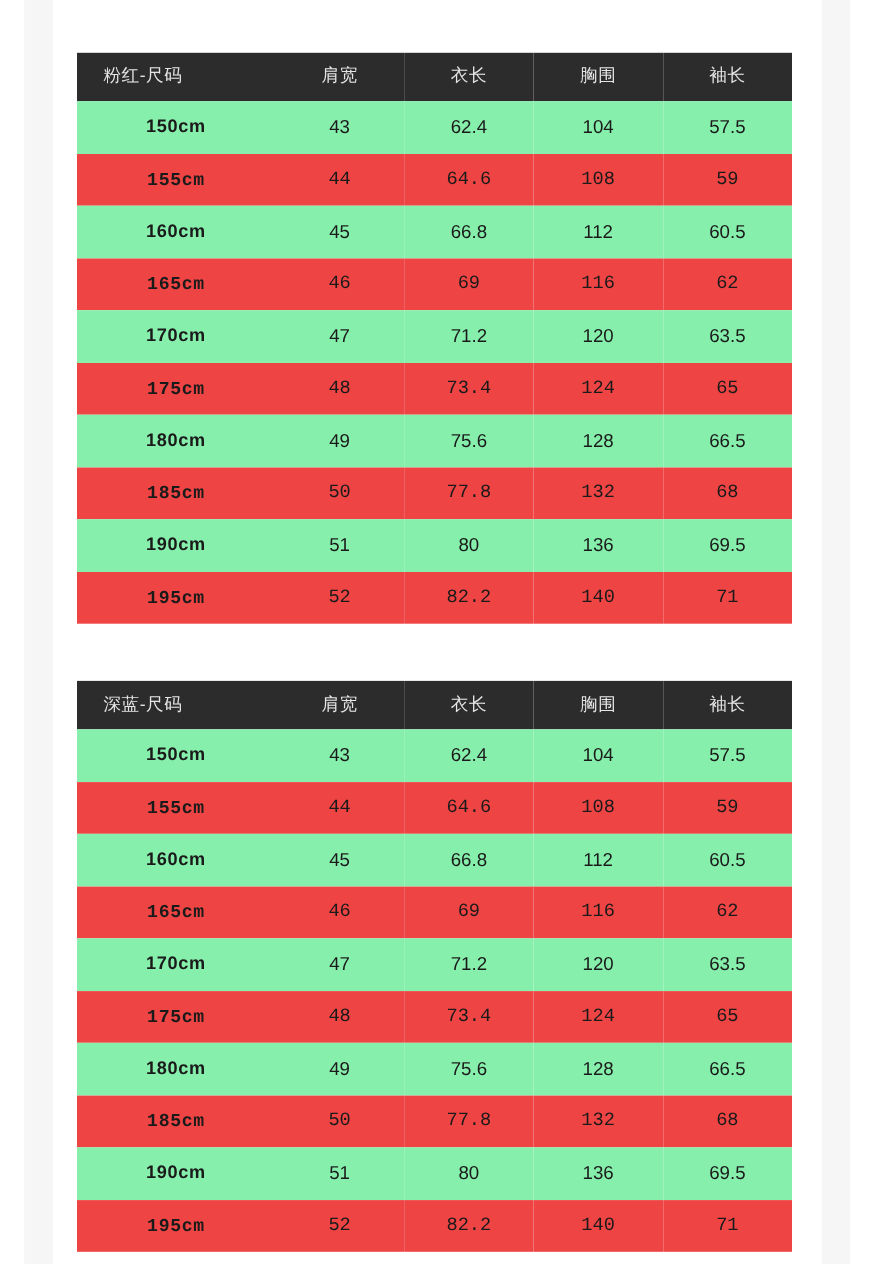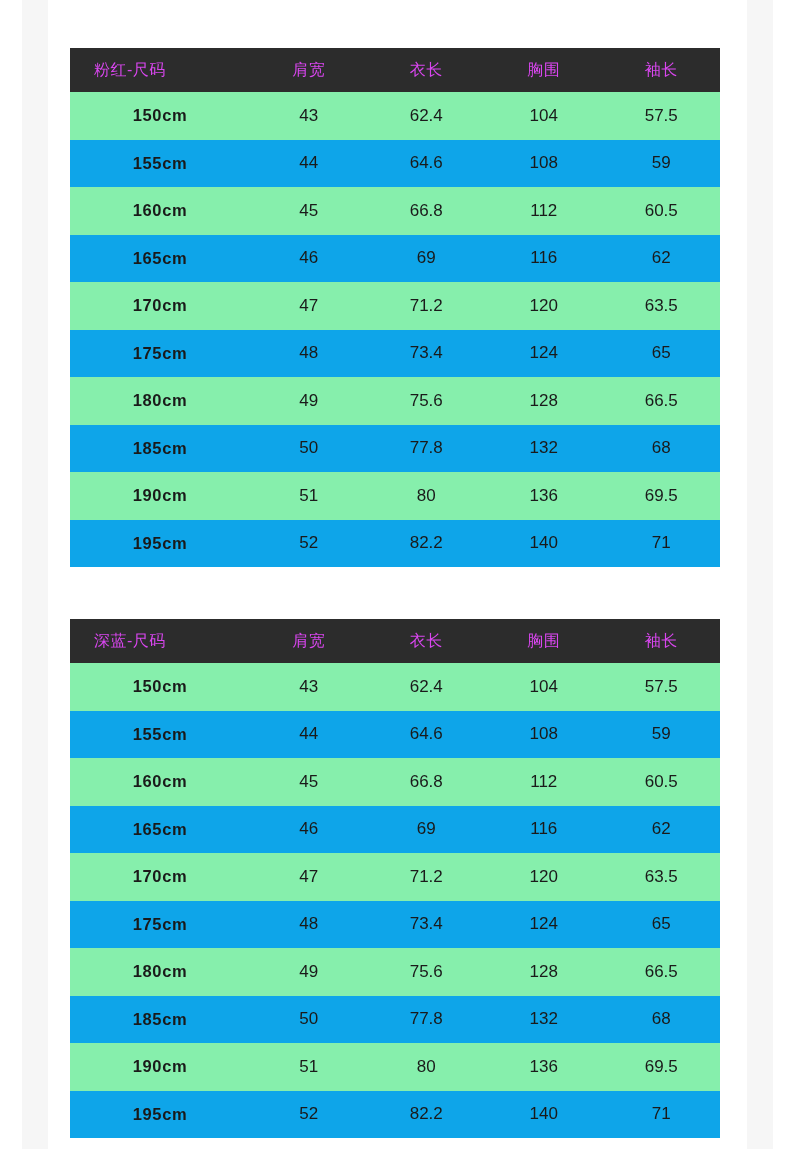--- a/index.html
+++ b/index.html
@@ -39,21 +39,21 @@
     table-layout: fixed;
     margin: 0 0 52px 0;
   }
   .size-table:last-of-type { margin-bottom: 16px; }
 
   .size-table col.c-size  { width: 180px; }
   .size-table col.c-val   { width: 117.5px; }
 
   .size-table thead th {
     background: #2c2c2c;
-    color: #d946ef;
+    color: #e5e5e5;
     font-size: 16px;
     font-weight: 400;
     height: 44px;
     line-height: 44px;
     padding: 0;
     text-align: center;
     letter-spacing: 0.5px;
   }
   .size-table thead th.th-size {
     text-align: left;
@@ -68,21 +68,21 @@
     color: #1a1a1a;
     border: none;
     vertical-align: middle;
   }
   .size-table tbody td.td-size {
     font-weight: bold;
     letter-spacing: 0.6px;
     font-size: 16.5px;
   }
   .size-table tbody tr.odd  td { background: #86efac; }
-  .size-table tbody tr.even td { background: #0ea5e9; }
+  .size-table tbody tr.even td { background: #ef4444; font-family: Liberation Mono, monospace; }
 </style>
 </head>
 <body>
 
 <div class="edge-strip left"></div>
 <div class="edge-strip right"></div>
 
 <div class="page">
   <div id="tables-root">
       <table class="size-table">

